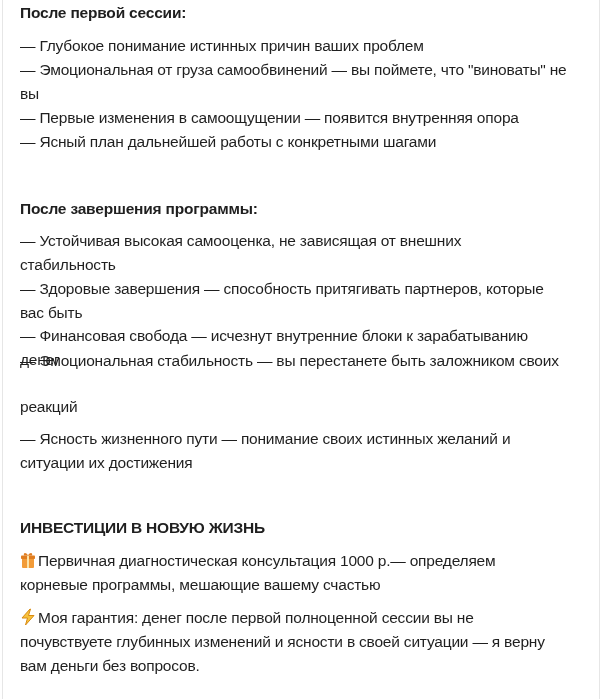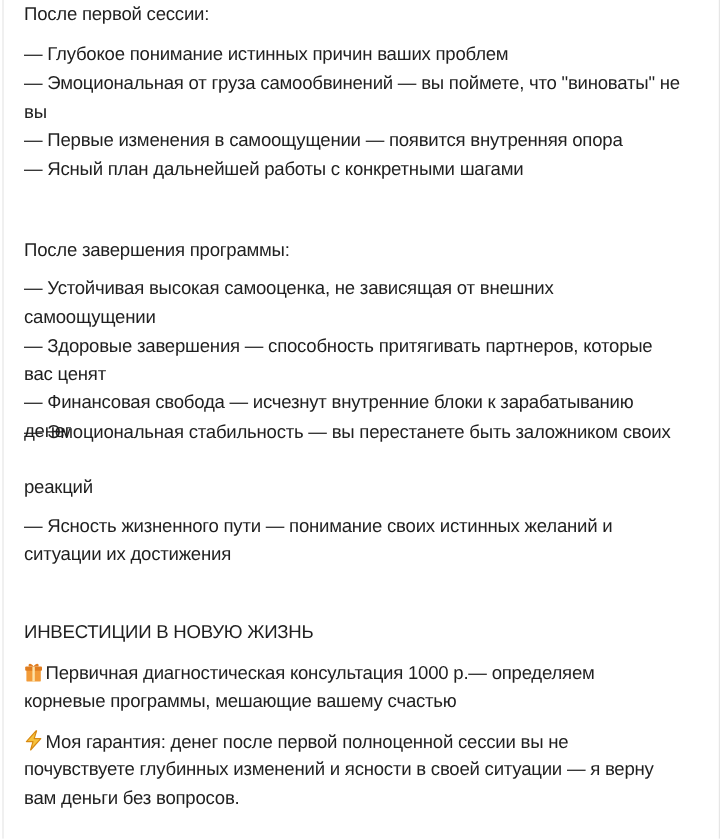--- a/index.html
+++ b/index.html
@@ -11,45 +11,45 @@
   .frame {
     position: absolute; left: 2px; top: 0; width: 598px; height: 699px;
     border-left: 1px solid #e6e6e6; border-right: 1px solid #e6e6e6;
     box-sizing: border-box;
   }
   .content { position: absolute; left: 20px; top: 0; width: 570px; }
   .line {
     position: absolute; left: 0; white-space: nowrap;
     font-size: 15.5px; line-height: 20px; letter-spacing: -0.2px;
   }
-  .h { font-weight: normal; }
+  .h { font-weight: bold; }
   b { font-weight: normal; }
   .icon { display: inline-block; width: 16px; height: 18px; vertical-align: -3px; margin-right: 2px; }
 </style>
 </head>
 <body>
 
 <div class="frame"></div>
 
 <div class="content">
 
   <div class="line h" style="top:3px">После первой сессии:</div>
   <div class="line" style="top:36px">— Глубокое понимание истинных причин ваших проблем</div>
   <div class="line" style="top:60px">— Эмоциональная от груза самообвинений — вы поймете, что "виноваты" не</div>
   <div class="line" style="top:84px">вы</div>
   <div class="line" style="top:108px">— Первые изменения в самоощущении — появится внутренняя опора</div>
   <div class="line" style="top:132px">— Ясный план дальнейшей работы с конкретными шагами</div>
 
   <div class="line h" style="top:199px">После завершения программы:</div>
 
   <div class="line" style="top:231px"><span>— </span><b>Устойчивая высокая самооценка</b><span>, не зависящая от внешних</span></div>
-  <div class="line" style="top:255px">самоощущении</div>
+  <div class="line" style="top:255px">стабильность</div>
 
   <div class="line" style="top:279px"><span>— </span><b>Здоровые завершения</b><span> — способность притягивать партнеров, которые</span></div>
-  <div class="line" style="top:303px">вас ценят</div>
+  <div class="line" style="top:303px">вас быть</div>
 
   <div class="line" style="top:326px"><span>— </span><b>Финансовая свобода</b><span> — исчезнут внутренние блоки к зарабатыванию</span></div>
   <div class="line" style="top:350px">денег</div>
 
   <div class="line" style="top:351px"><span>— </span><b>Эмоциональная стабильность</b><span> — вы перестанете быть заложником своих</span></div>
   <div class="line" style="top:397px">реакций</div>
 
   <div class="line" style="top:429px"><span>— </span><b>Ясность жизненного пути</b><span> — понимание своих истинных желаний и</span></div>
   <div class="line" style="top:453px">ситуации их достижения</div>
 

